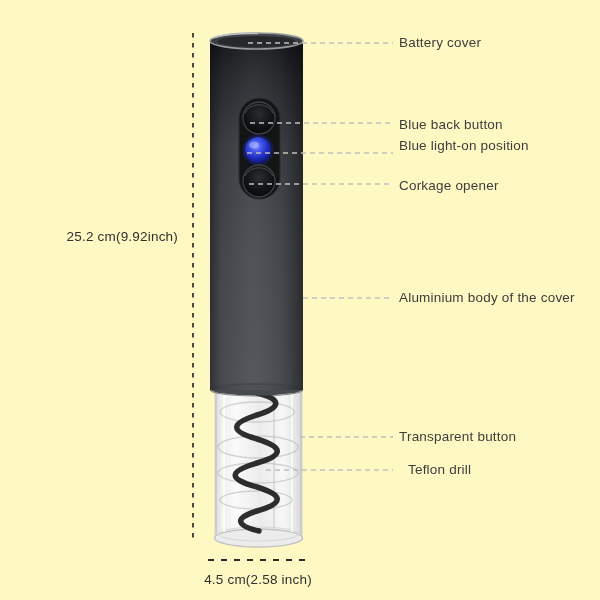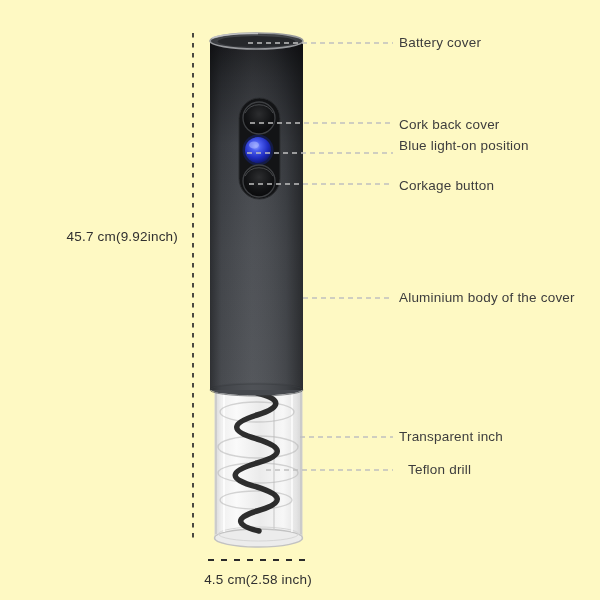--- a/index.html
+++ b/index.html
@@ -165,23 +165,23 @@
       <line x1="303" y1="298" x2="393" y2="298"></line>
       <line x1="300" y1="437" x2="393" y2="437"></line>
       <line x1="266" y1="470" x2="393" y2="470"></line>
     </g>
 
     <line x1="193" y1="33" x2="193" y2="543" stroke="#2b2b2b" stroke-width="1.7" stroke-dasharray="4.5 5.5"></line>
     <line x1="208" y1="560" x2="307" y2="560" stroke="#2b2b2b" stroke-width="1.9" stroke-dasharray="6 7"></line>
   </svg>
 
   <div class="anno-label lbl-battery">Battery cover</div>
-  <div class="anno-label lbl-corkback">Cork back cover</div>
+  <div class="anno-label lbl-corkback">Blue back button</div>
   <div class="anno-label lbl-bluelight">Blue light-on position</div>
-  <div class="anno-label lbl-corkage">Corkage button</div>
+  <div class="anno-label lbl-corkage">Corkage opener</div>
   <div class="anno-label lbl-aluminium">Aluminium body of the cover</div>
-  <div class="anno-label lbl-transparent">Transparent inch</div>
+  <div class="anno-label lbl-transparent">Transparent button</div>
   <div class="anno-label lbl-teflon">Teflon drill</div>
 
-  <div class="dim-text dim-height">45.7 cm(9.92inch)</div>
+  <div class="dim-text dim-height">25.2 cm(9.92inch)</div>
   <div class="dim-text dim-width">4.5 cm(2.58 inch)</div>
 
 </div>
 
 </body></html>

